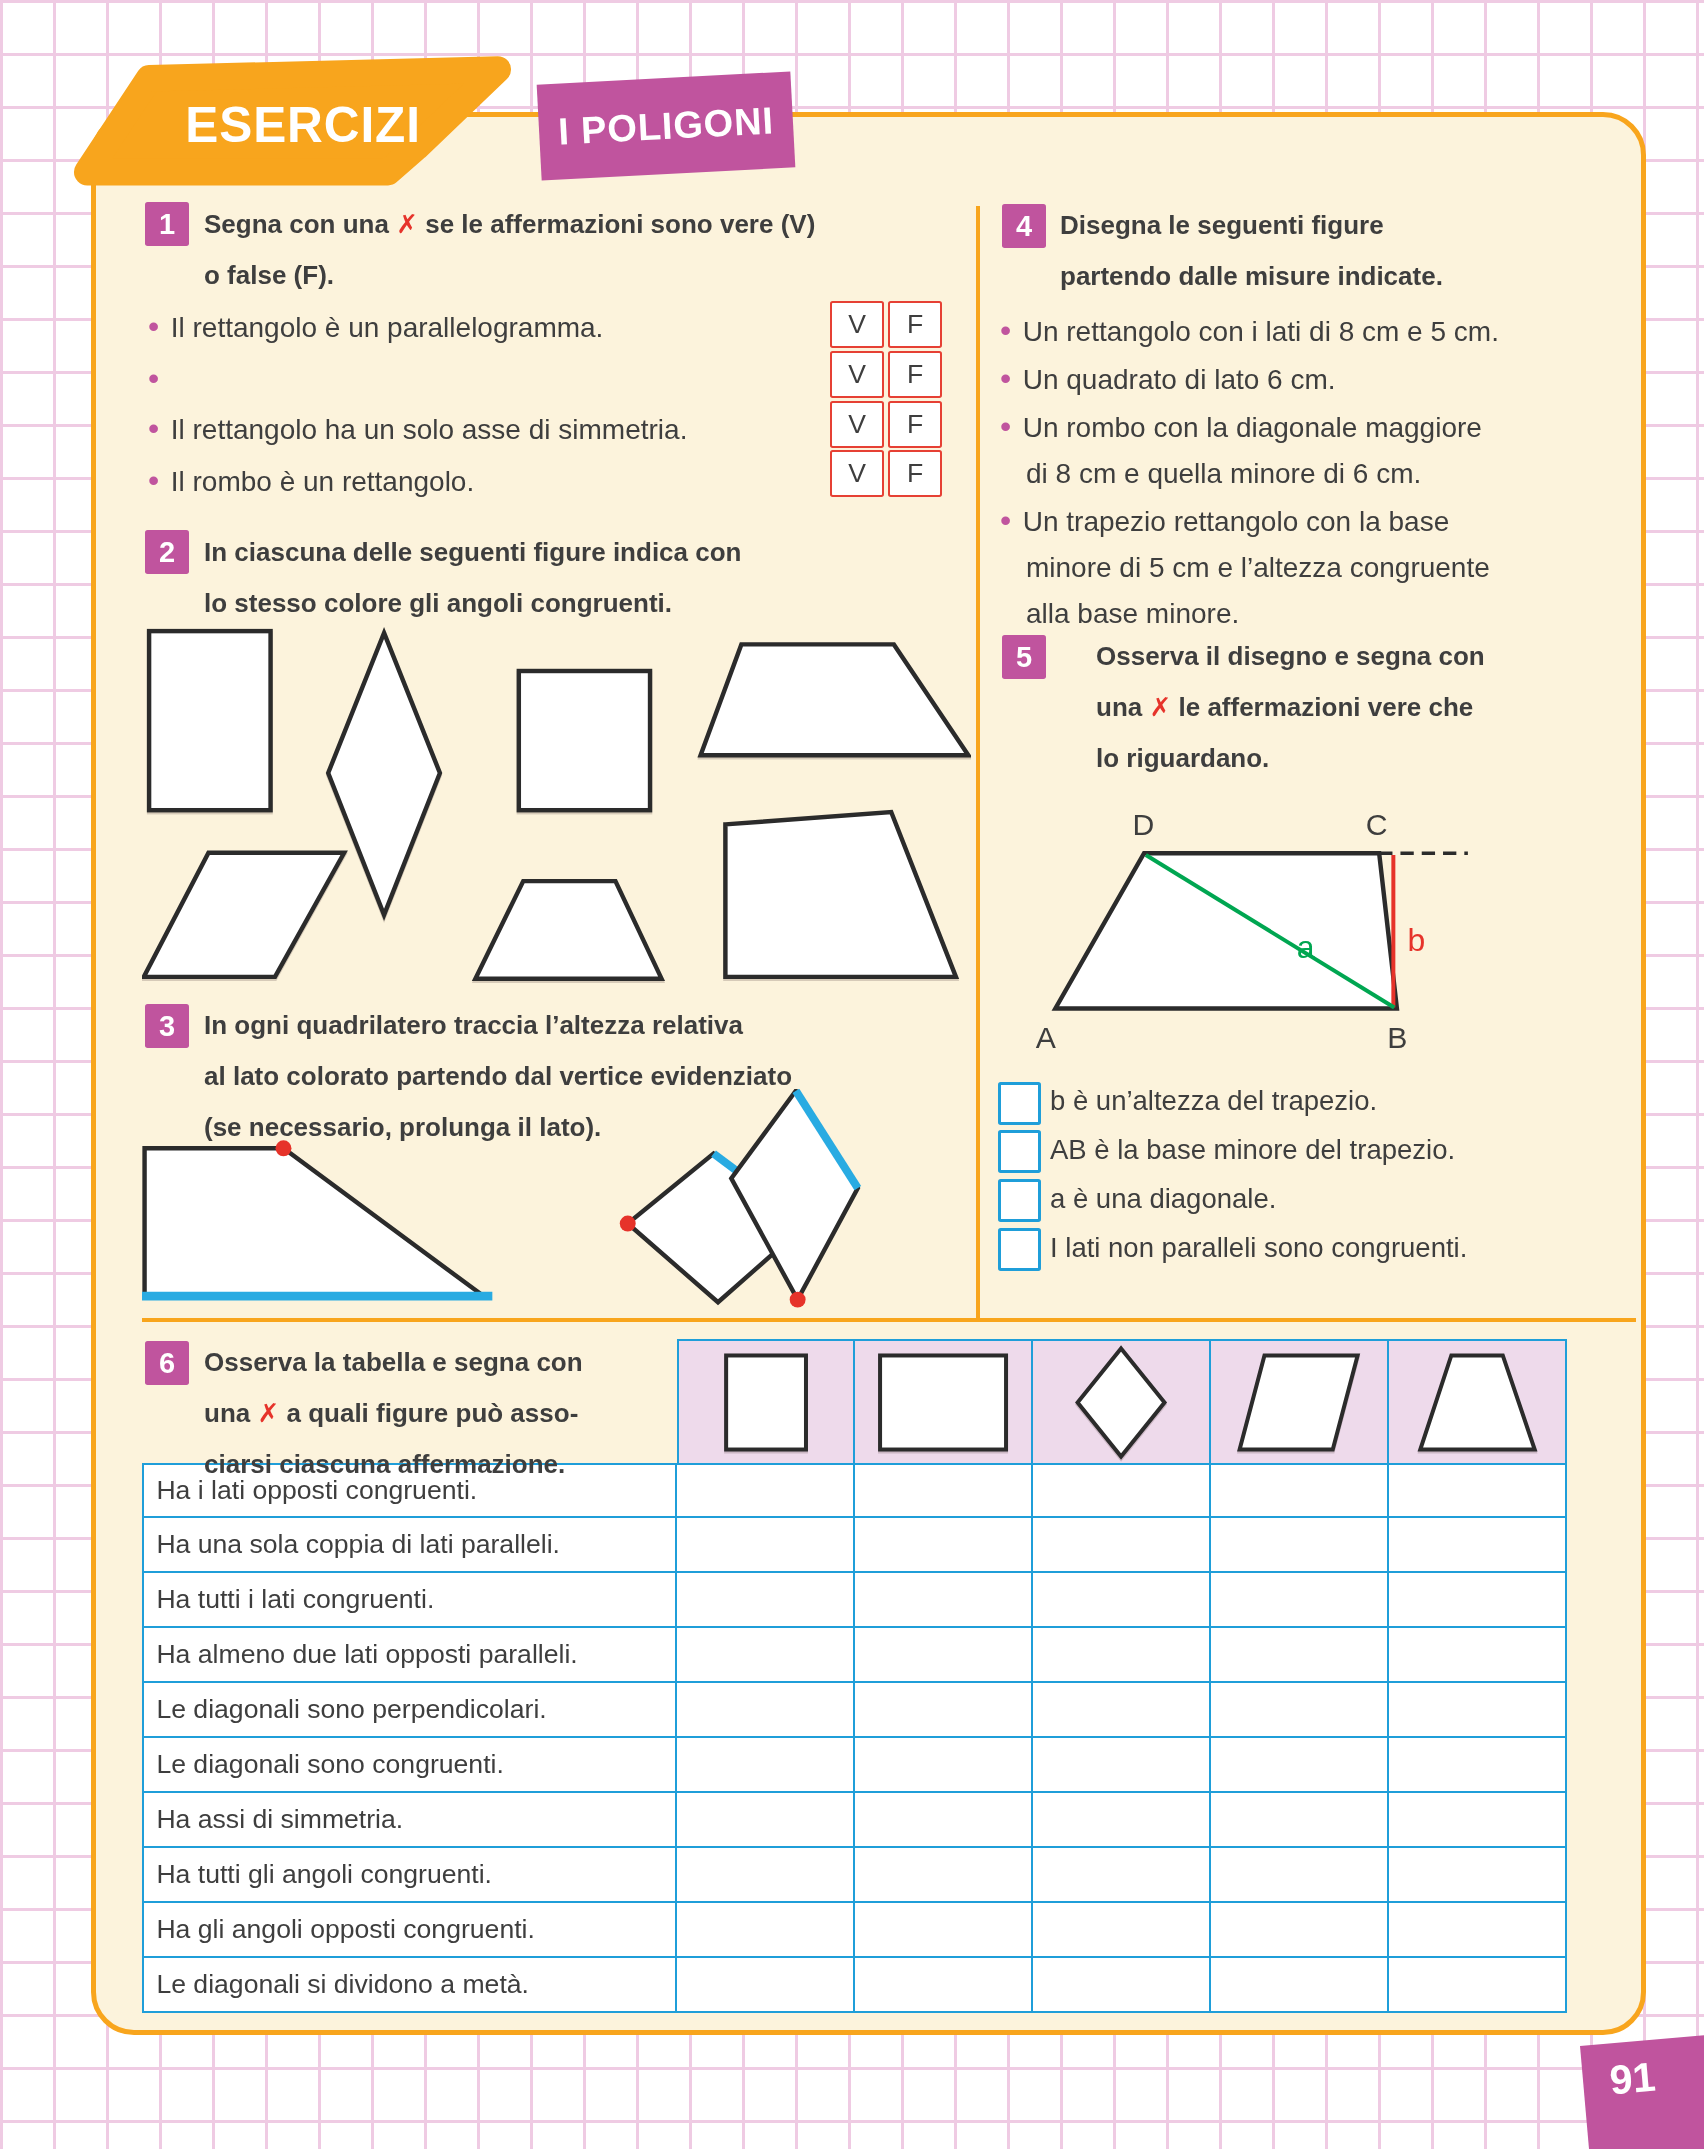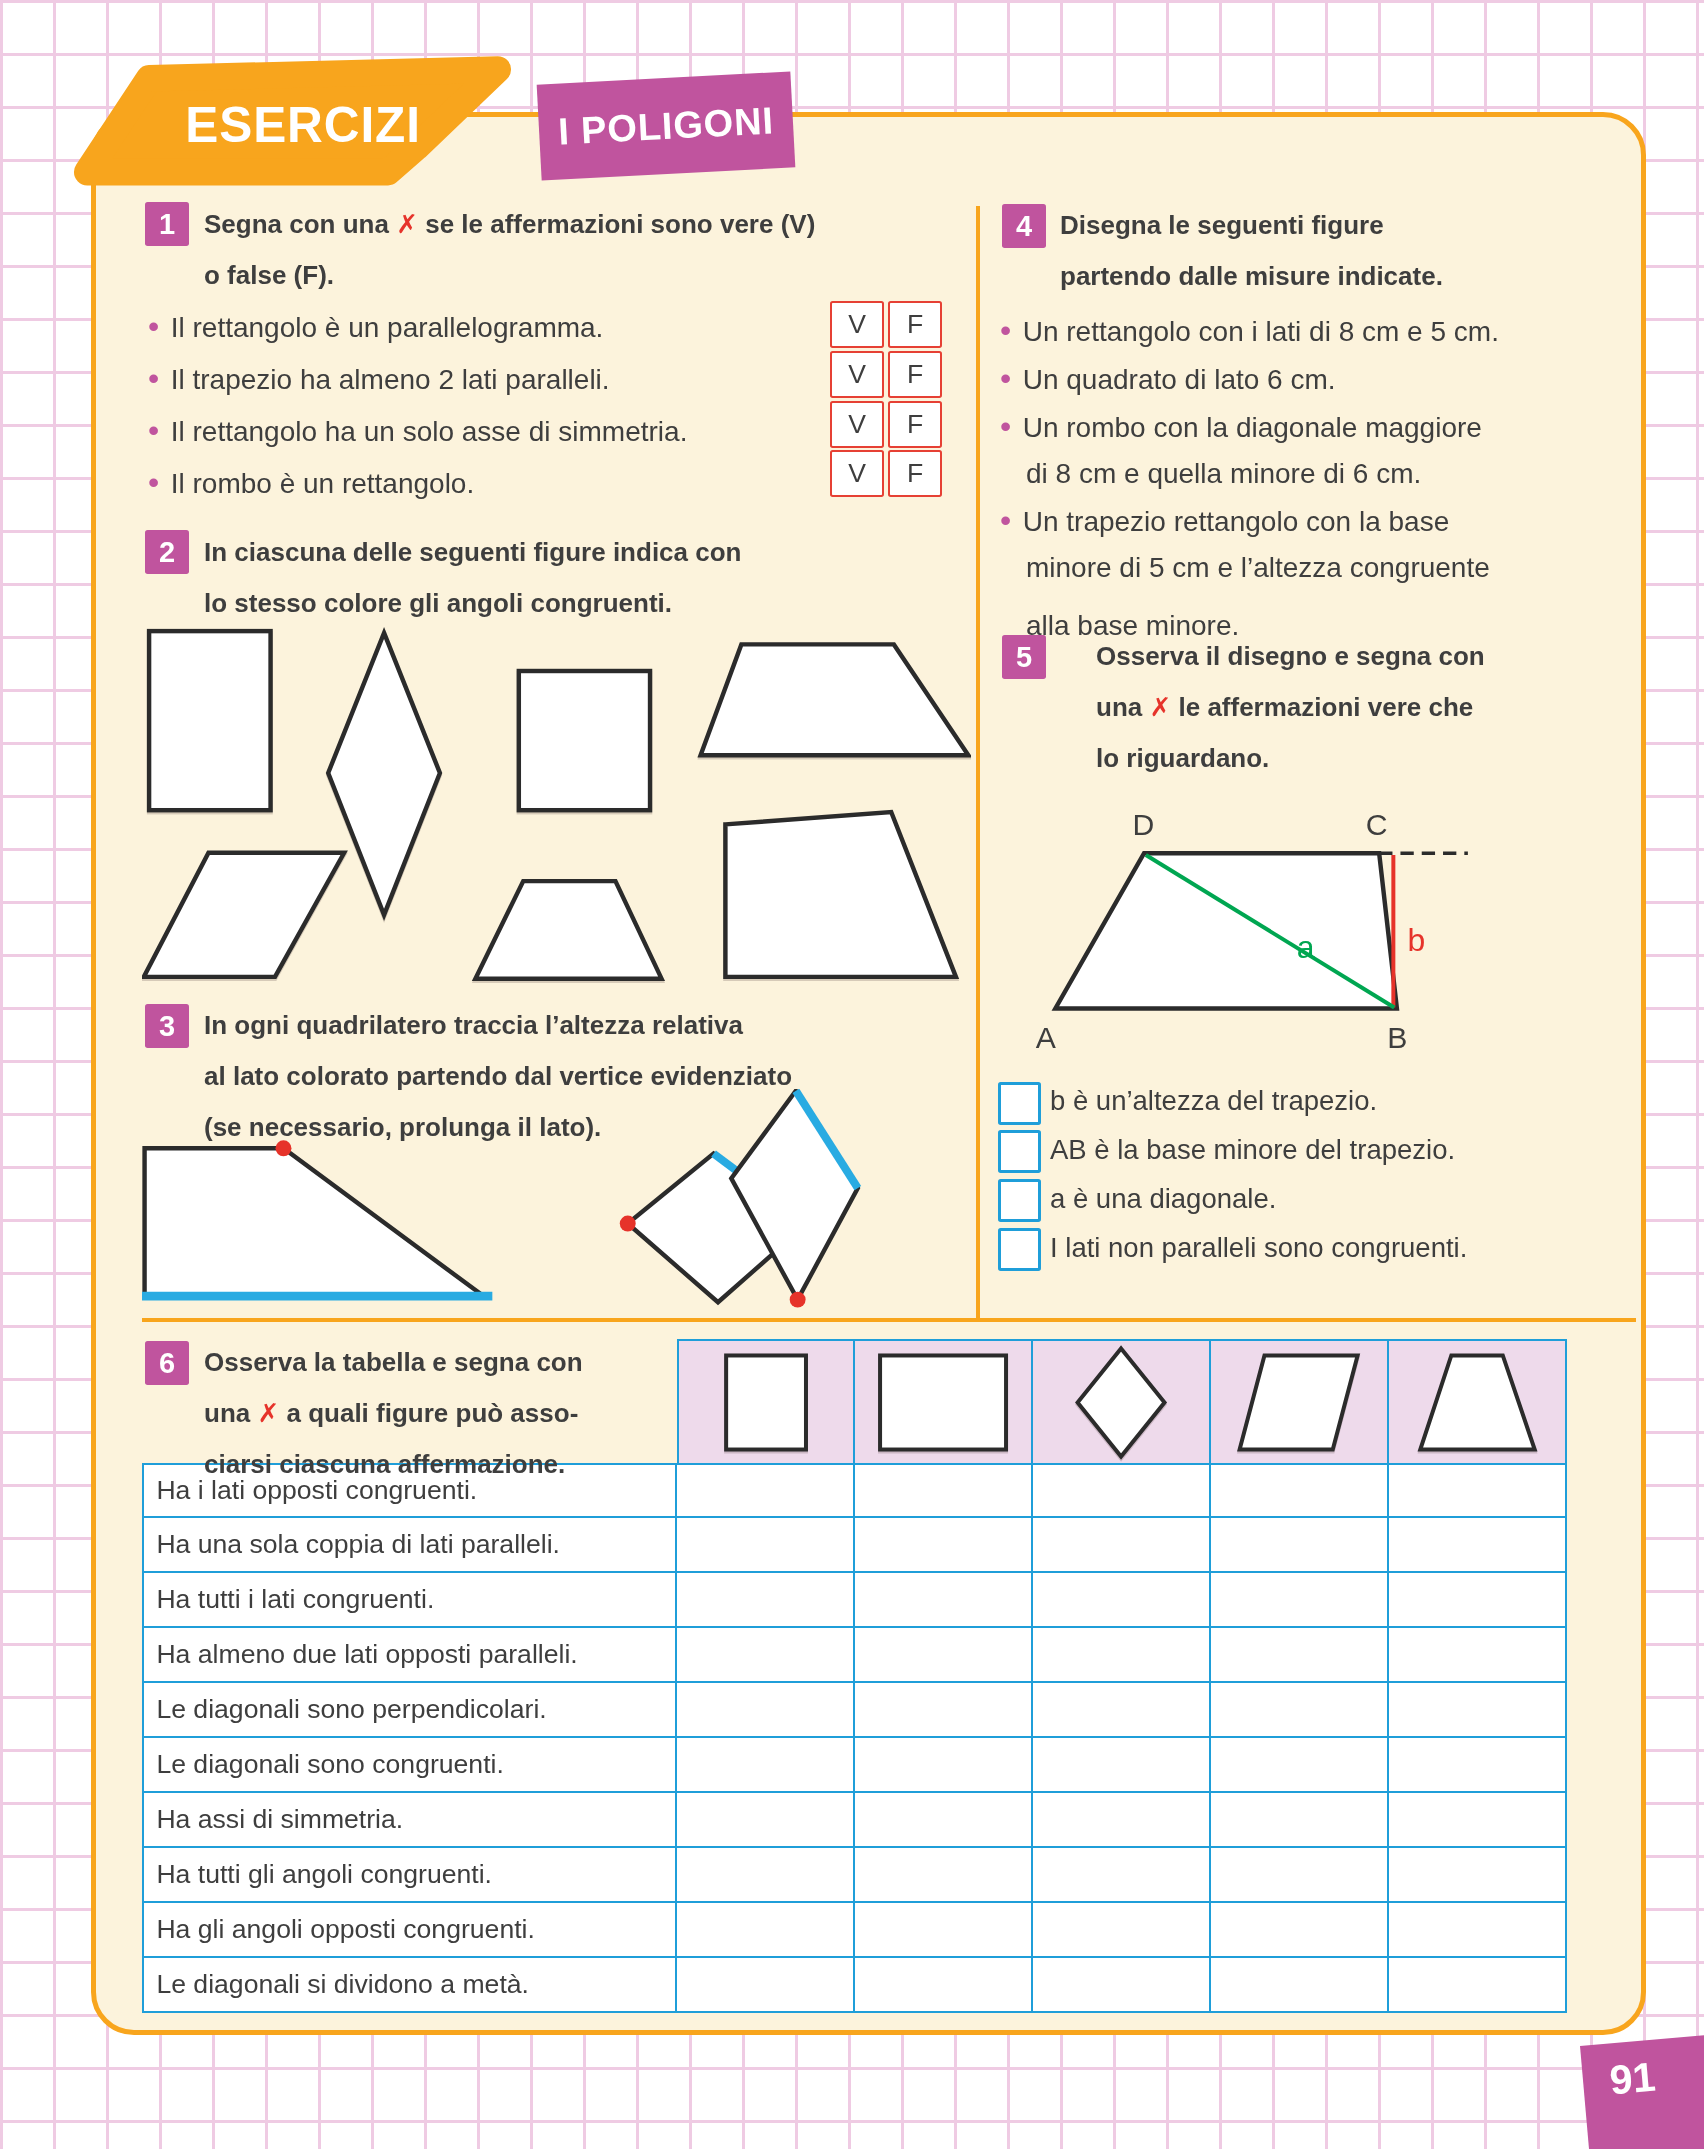--- a/index.html
+++ b/index.html
@@ -94,21 +94,20 @@
     <div><span>Segna con una </span><span class="cross">✗</span><span> se le affermazioni sono vere (V)</span></div>
     <div>o false (F).</div>
   </div>
   <div class="abs blist" style="left:148px; top:301px; font-size:28px; line-height:50px; z-index:2;">
     <div class="bullet-line">
         <span class="dot">•</span>
         <span>Il rettangolo è un parallelogramma.</span>
       </div>
     <div class="bullet-line">
         <span class="dot">•</span>
-        <span>Il trapezio ha almeno 2 lati paralleli.</span>
       </div>
     <div class="bullet-line">
         <span class="dot">•</span>
         <span>Il rettangolo ha un solo asse di simmetria.</span>
       </div>
     <div class="bullet-line">
         <span class="dot">•</span>
         <span>Il rombo è un rettangolo.</span>
       </div>
   </div>
@@ -204,21 +203,21 @@
     <div class="bullet-line" style="padding-left:26px;">
         <span>di 8 cm e quella minore di 6 cm.</span>
       </div>
     <div class="bullet-line">
         <span class="dot">•</span>
         <span>Un trapezio rettangolo con la base</span>
       </div>
     <div class="bullet-line" style="padding-left:26px;">
         <span>minore di 5 cm e l’altezza congruente</span>
       </div>
-    <div class="bullet-line" style="padding-left:26px;margin-top:12px;">
+    <div class="bullet-line" style="padding-left:26px;">
         <span>alla base minore.</span>
       </div>
   </div>
 
   <div class="abs badge" style="left:1002px; top:635px;">
     <span>5</span>
   </div>
   <div class="abs extitle" style="left:1060px; top:631px;margin-left:36px;">
     <div>Osserva il disegno e segna con</div>
     <div><span>una </span><span class="cross">✗</span><span> le affermazioni vere che</span></div>

